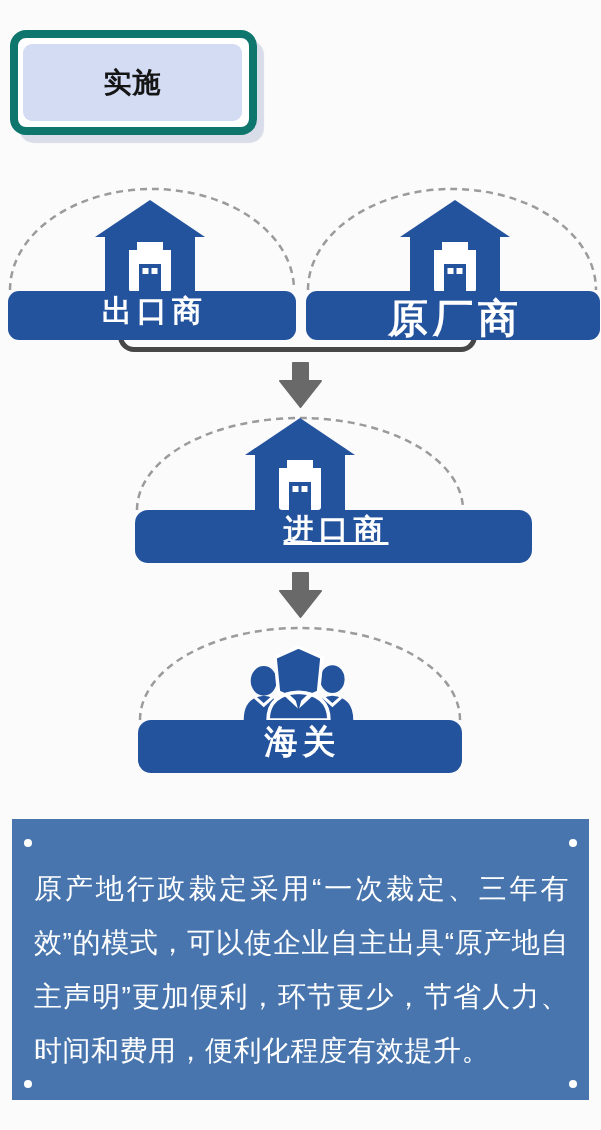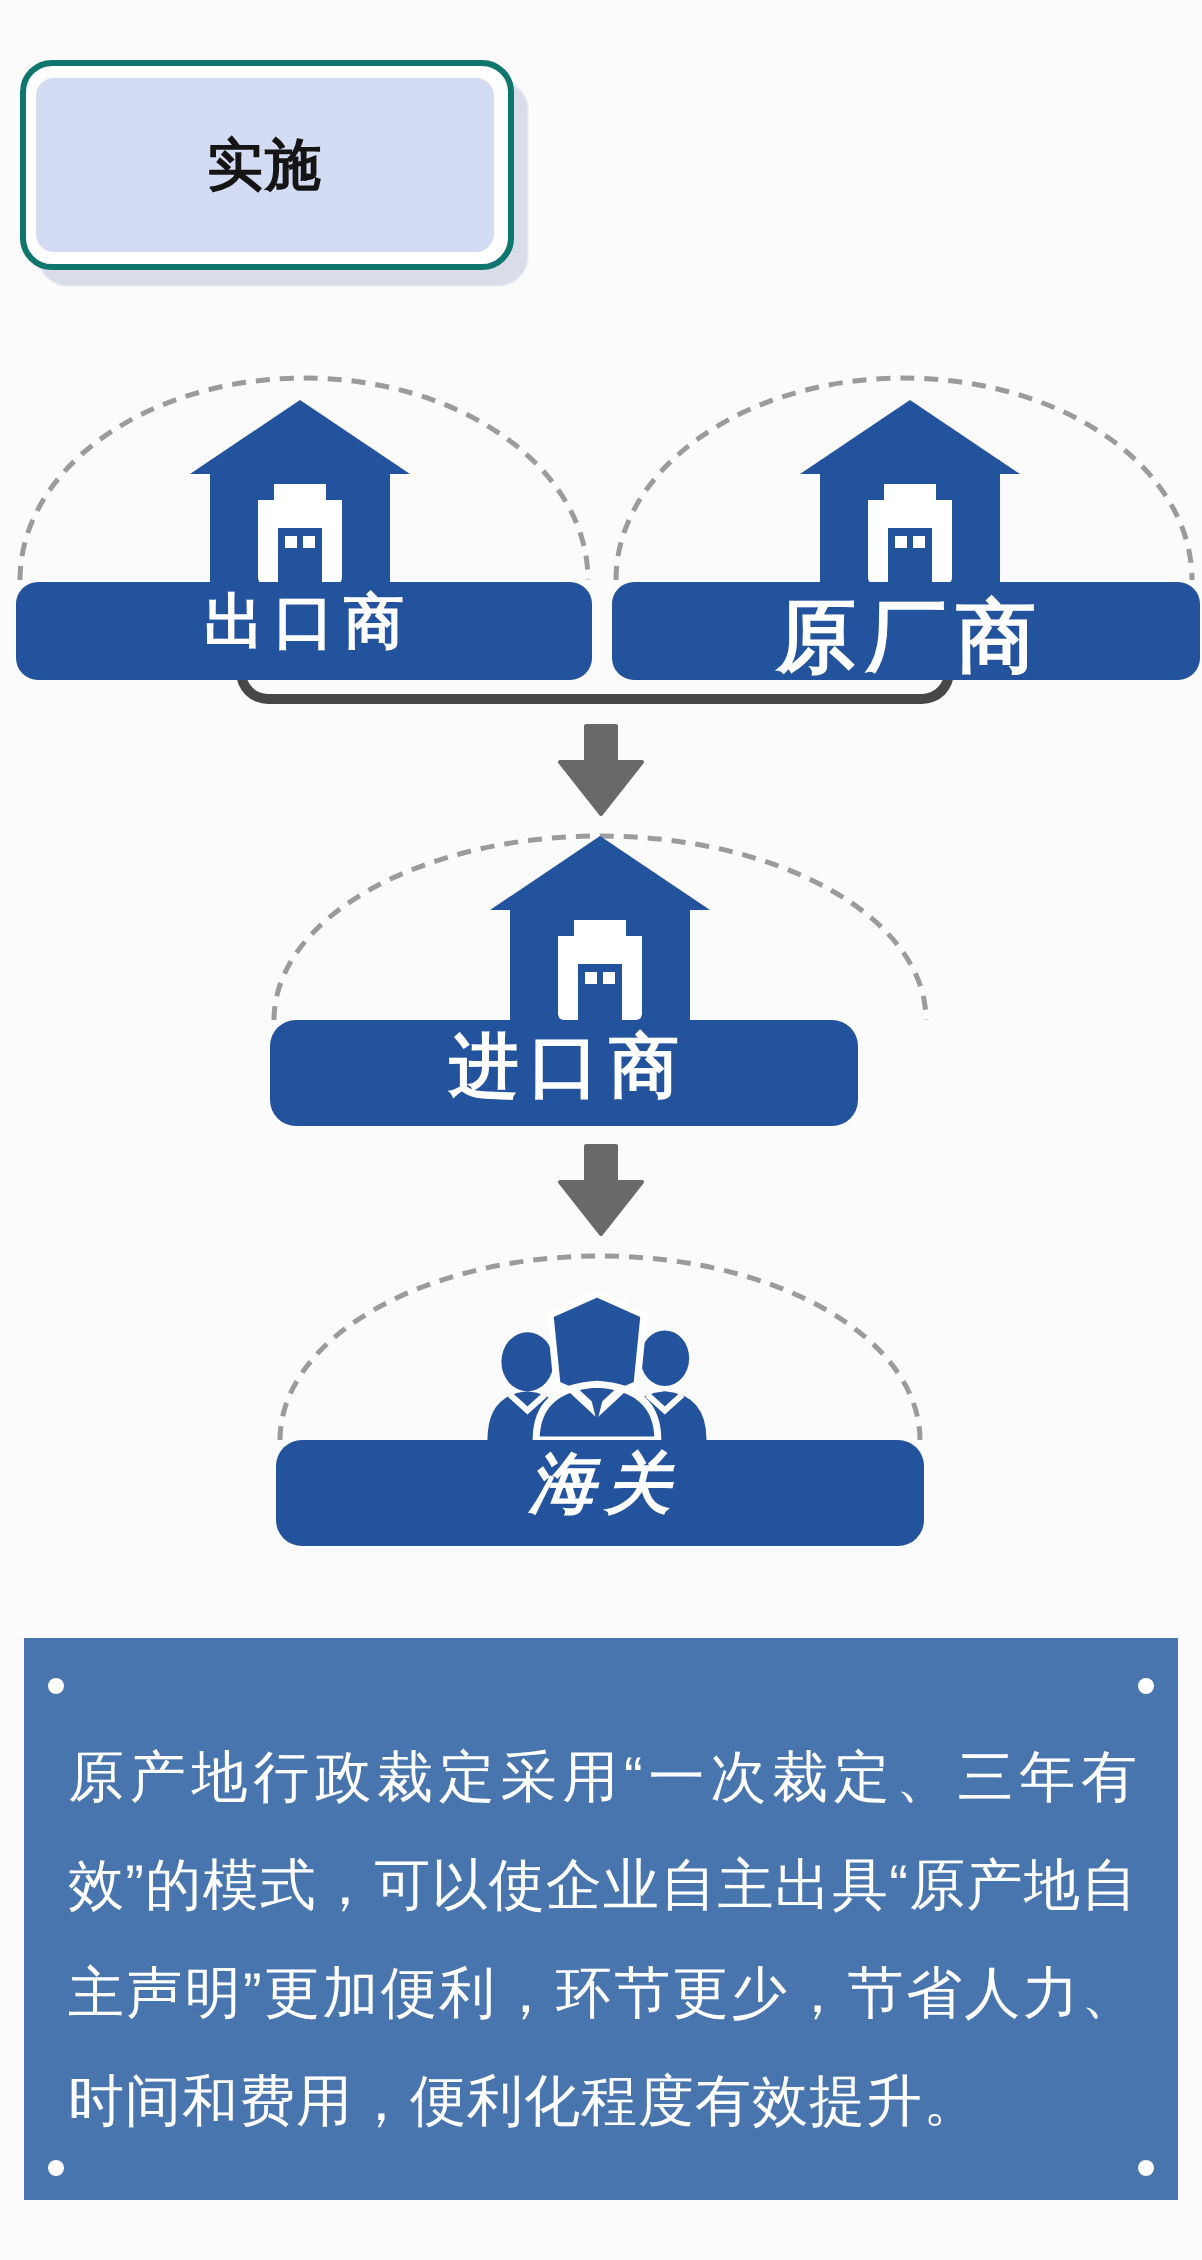--- a/index.html
+++ b/index.html
@@ -8,21 +8,21 @@
     background:#fbfbfb;
     font-family:"Liberation Sans","DejaVu Sans",sans-serif;
     position:relative;
     overflow:hidden;
   }
   #app { position:relative; width:601px; height:1130px; }
 
   
   .header-box{
     position:absolute; left:10px; top:30px; width:247px; height:105px;
-    background:#ffffff; border:3px solid #0f766e; border-radius:16px;
+    background:#ffffff; border:8px solid #0f766e; border-radius:16px;
     box-shadow:8px 9px 1px -1px #d9dce9;
   }
   .header-fill{
     position:absolute; left:5px; top:6px; right:7px; bottom:6px;
     background:#d3dcf2; border-radius:9px;
     display:flex; flex-direction:column; align-items:center; justify-content:center;
     font-size:28px; font-weight:bold; color:#151515; line-height:39px;
     letter-spacing:1px;
   }
 
@@ -30,22 +30,22 @@
   .arc{ position:absolute; }
 
   
   .entity-bar{
     position:absolute; background:#24539e; color:#ffffff; font-weight:bold;
     display:flex; align-items:flex-start; justify-content:center;
     letter-spacing:5px; z-index:2; text-indent:5px;
   }
   .bar-exporter     { left:8px;   top:291px; width:288px; height:49px; border-radius:11px; font-size:30px; }
   .bar-manufacturer { left:306px; top:291px; width:294px; height:49px; border-radius:11px; font-size:40px; }
-  .bar-importer     { left:135px; top:510px; width:294px; height:53px; border-radius:13px; font-size:35px; }
-  .bar-customs      { left:138px; top:720px; width:324px; height:53px; border-radius:13px; font-size:33px;font-style:italic; }
+  .bar-importer     { left:135px; top:510px; width:397px; height:53px; border-radius:13px; font-size:30px;text-decoration:underline; }
+  .bar-customs      { left:138px; top:720px; width:324px; height:53px; border-radius:13px; font-size:33px; }
 
   
   .icon-abs{ position:absolute; z-index:2; }
 
   
   .bracket{
     position:absolute; left:118px; top:312px; width:359px; height:40px;
     border-left:5px solid #474747; border-right:5px solid #474747;
     border-bottom:5px solid #474747; border-radius:0 0 16px 16px;
     z-index:1;

